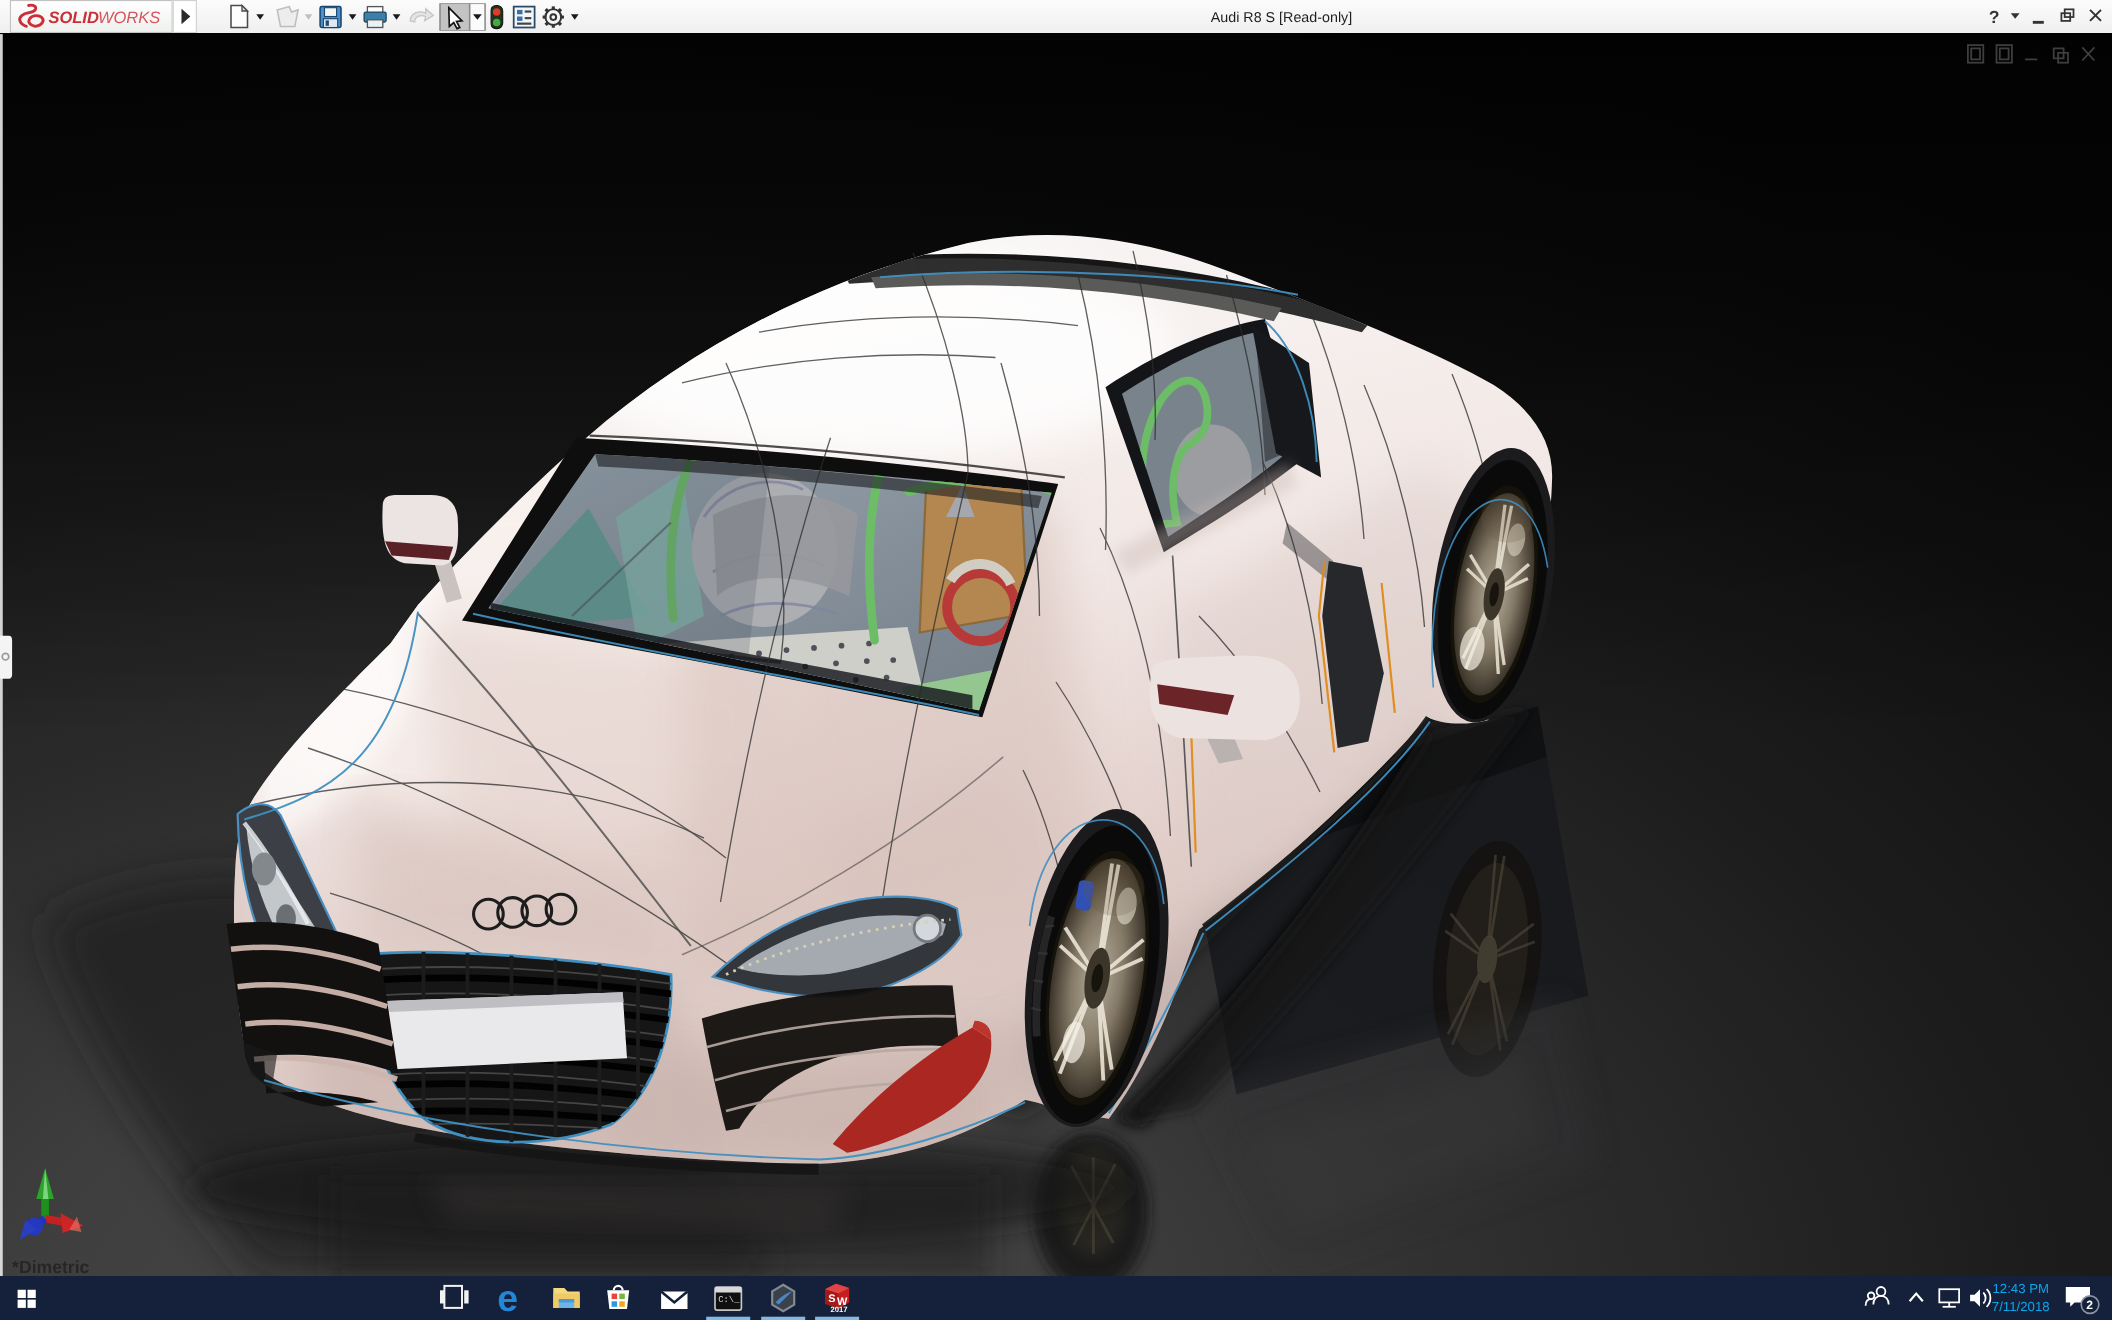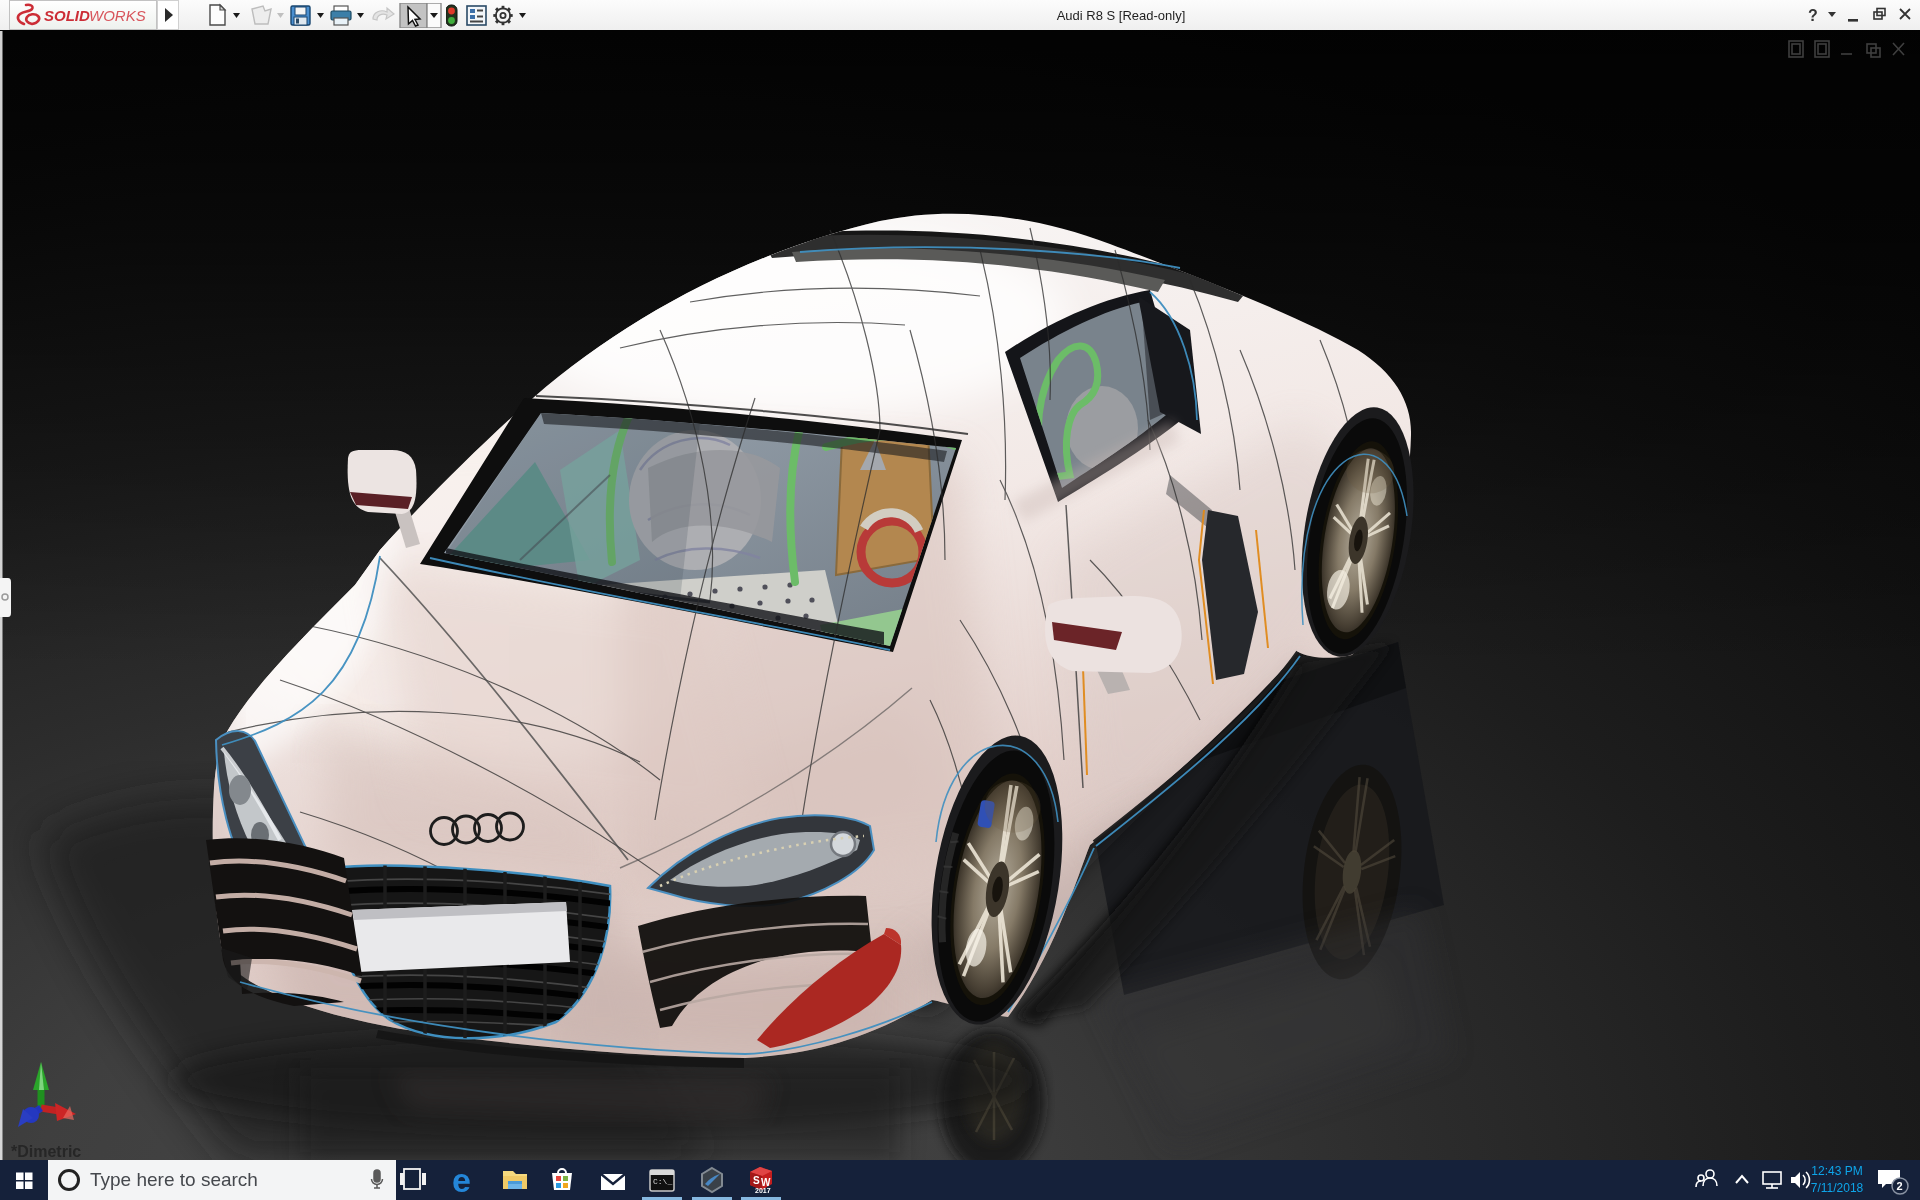--- a/index.html
+++ b/index.html
@@ -1,19 +1,19 @@
 <!DOCTYPE html>
 <html><head><meta charset="utf-8">
 <style>
 html,body{margin:0;padding:0;width:1920px;height:1200px;overflow:hidden;background:#000;font-family:"Liberation Sans",sans-serif;}
 #toolbar{position:absolute;top:0;left:0;width:1920px;height:36px;background:linear-gradient(#fcfcfc,#ededed);border-bottom:1px solid #b9b9b9;box-sizing:border-box;padding-left:44px;}
 #logobox{position:absolute;left:9px;top:0px;width:148px;height:30px;background:linear-gradient(#ffffff,#eef1ee);border:1px solid #c2c2c2;box-sizing:border-box;}
 #flyout{position:absolute;left:157px;top:0;width:22px;height:30px;background:#fff;border:1px solid #d0d0d0;box-sizing:border-box;}
 .ticon{position:absolute;top:3px;}
-#title{position:absolute;left:996px;top:8px;width:250px;text-align:center;font-size:13px;color:#1f1f1f;}
+#title{position:absolute;left:1040px;top:8px;width:250px;text-align:center;font-size:13px;color:#1f1f1f;}
 #winctl{position:absolute;right:0;top:0;height:30px;}
 #taskbar{position:absolute;top:1160px;left:0;width:1920px;height:40px;background:#15213a;}
 #search{position:absolute;left:48px;top:0px;width:348px;height:40px;background:#f3f4f5;}
 #searchtext{position:absolute;left:42px;top:9px;font-size:19px;color:#45484d;}
 #clock{position:absolute;left:1806px;top:3px;width:62px;text-align:center;color:#0ea5e9;font-size:12px;line-height:17px;}
 </style></head>
 <body>
 <div id="toolbar">
   <div id="logobox">
     <svg width="146" height="28" viewBox="0 0 146 28" style="position:absolute;left:0;top:0">
@@ -516,32 +516,20 @@
 
 <div id="taskbar">
   <svg width="48" height="40" style="position:absolute;left:0;top:0">
     <g fill="#fff">
       <rect x="16" y="12.5" width="7.5" height="7.5"></rect>
       <rect x="25" y="12.5" width="7.5" height="7.5"></rect>
       <rect x="16" y="21.5" width="7.5" height="7.5"></rect>
       <rect x="25" y="21.5" width="7.5" height="7.5"></rect>
     </g>
   </svg>
-  <div id="search">
-    <svg width="348" height="40">
-      <circle cx="21" cy="20" r="9.5" fill="none" stroke="#222" stroke-width="3"></circle>
-      <g stroke="#5a5a5a" stroke-width="1.5" fill="none">
-        <path d="M326 13 a3 3 0 0 1 6 0 v6 a3 3 0 0 1 -6 0 Z" fill="#5a5a5a"></path>
-        <path d="M323.5 19 a5.5 5.5 0 0 0 11 0"></path>
-        <line x1="329" y1="24.5" x2="329" y2="28"></line>
-        <line x1="326" y1="28" x2="332" y2="28"></line>
-      </g>
-    </svg>
-    <div id="searchtext">Type here to search</div>
-  </div>
   <svg width="1530" height="40" style="position:absolute;left:396px;top:0">
 
     <g stroke="#f2f2f2" stroke-width="1.8" fill="none">
       <rect x="8" y="9" width="16" height="20"></rect>
       <rect x="4" y="13" width="4" height="12" fill="#f2f2f2" stroke="none"></rect>
       <rect x="26" y="13" width="4" height="12" fill="#f2f2f2" stroke="none"></rect>
     </g>
 
     <text x="56" y="32" font-size="34" font-weight="bold" fill="#2486d8" font-family="Liberation Sans,sans-serif">e</text>
 

